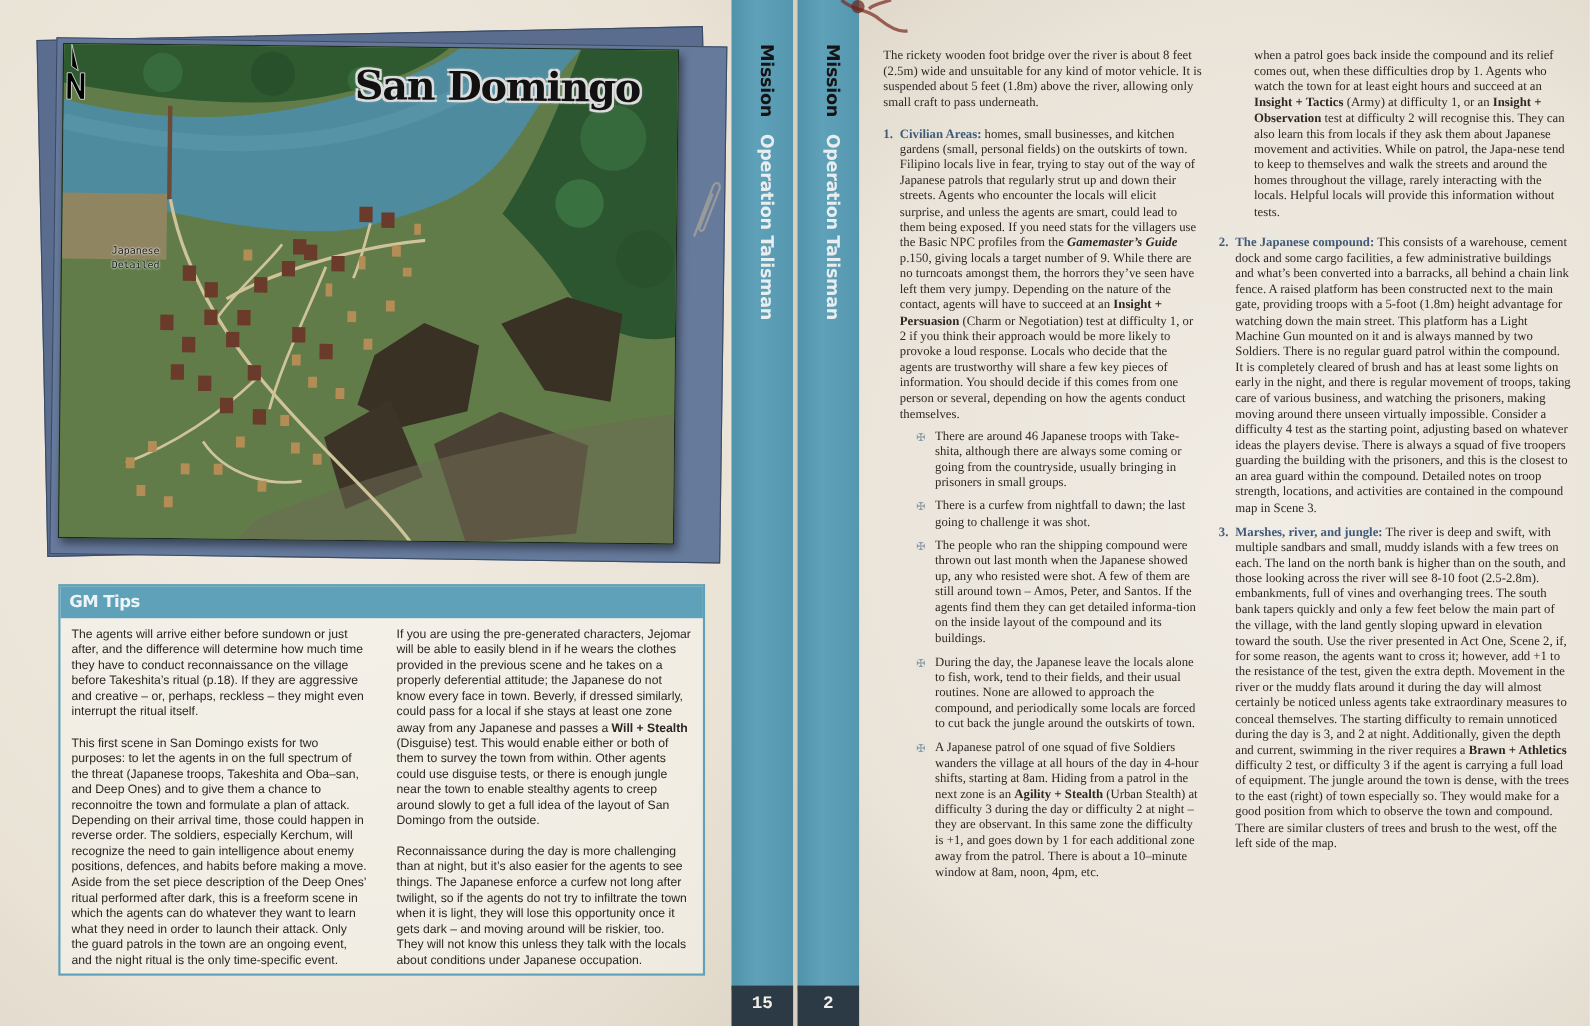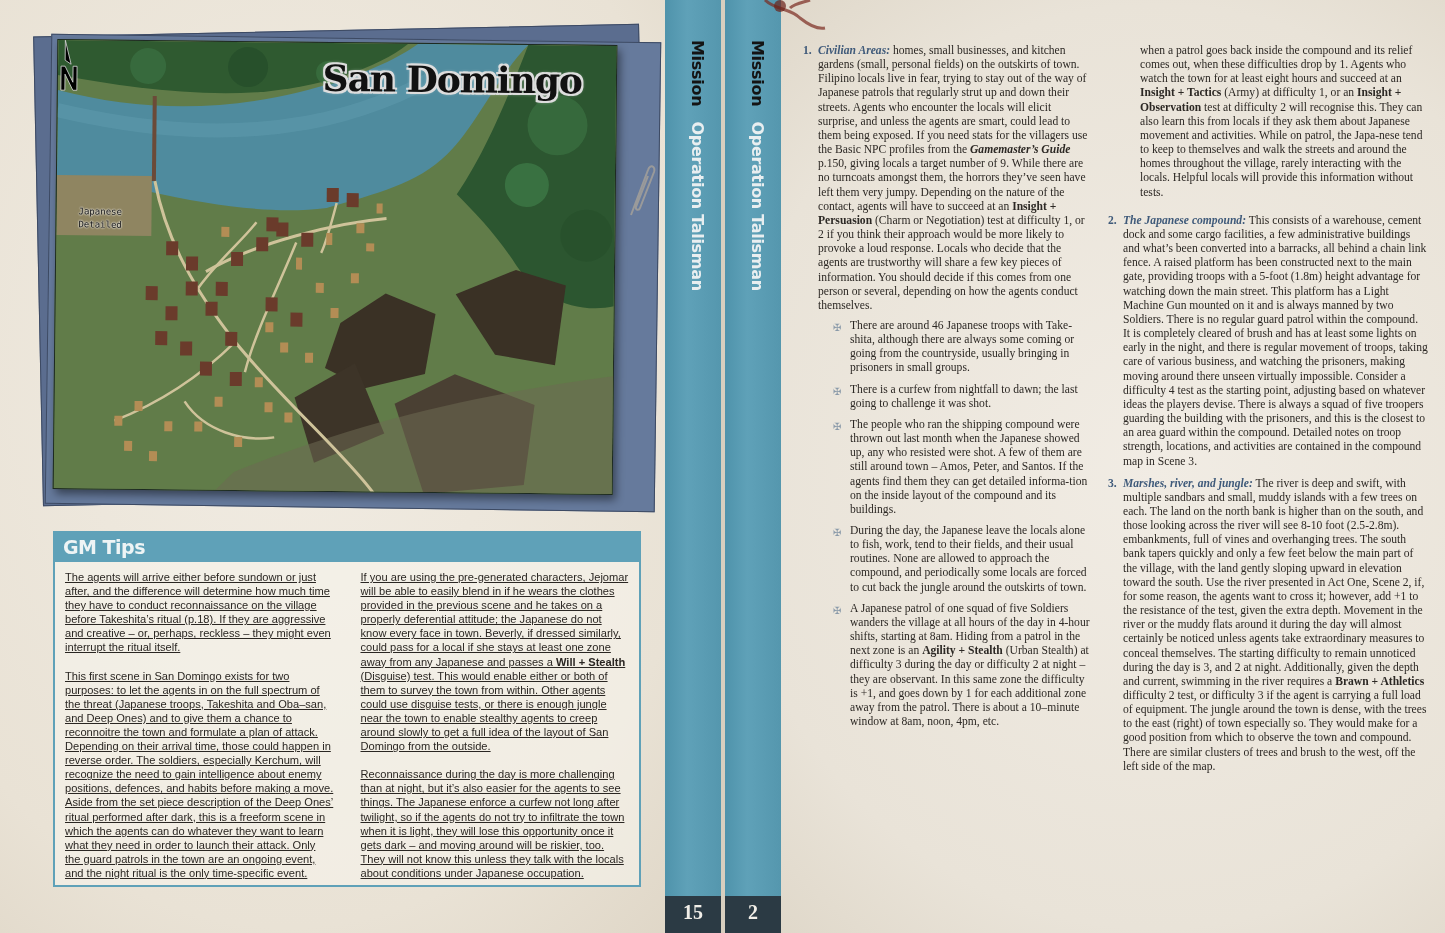--- a/index.html
+++ b/index.html
@@ -37,41 +37,41 @@
     background: #5f7a48;
   }
   .map svg { position: absolute; inset: 0; }
   .map-title {
     position: absolute; right: 34px; top: 14px;
     font-family: "DejaVu Serif", serif; font-weight: bold;
     font-size: 36px; color: #111; letter-spacing: -1px;
     text-shadow: -2px -2px 0 #ddd, 2px -2px 0 #ddd, -2px 2px 0 #ddd, 2px 2px 0 #ddd, 0 0 4px #fff;
   }
   .compound-label {
-    position: absolute; left: 22px; top: 165px; width: 90px;
+    position: absolute; left: 22px; top: 182px; width: 90px;
     font-family: "DejaVu Sans Mono", monospace; font-size: 9px; color: #111;
-    text-align: left; line-height: 13px;
+    text-align: center; line-height: 13px;
     text-shadow: 0 0 2px #fff, 0 0 2px #fff;
   }
   .north-arrow {
     position: absolute; right: 22px; bottom: 14px; width: 22px; height: 52px;
   }
   .paperclip { position: absolute; left: 626px; top: 160px; width: 30px; height: 60px; }
 
   
   .gm-box {
     position: absolute; left: 53px; top: 531px; width: 588px; height: 356px;
     border: 2px solid #5fa1b8; background: rgba(248,245,238,.55);
   }
   .gm-header {
     height: 29px; background: #5fa1b8;
     color: #eef4f5; font-family: "DejaVu Sans", sans-serif; font-weight: bold;
-    font-size: 19px; padding-left: 8px; line-height: 29px; letter-spacing: -0.5px;
-  }
-  .gm-cols { display: flex; gap: 27px; padding: 8px 10px 0 10px; text-decoration: underline; }
+    font-size: 15px; padding-left: 8px; line-height: 29px; letter-spacing: -0.5px;
+  }
+  .gm-cols { display: flex; gap: 27px; padding: 8px 10px 0 10px; }
   .gm-col {
     width: 275px;
     font-family: "Liberation Sans", sans-serif; font-size: 11.1px; line-height: 14.1px;
     color: #2a2622;
   }
   .gm-col p { margin-bottom: 14px; }
   .gm-col b { font-weight: bold; }
 
   
   .spine-strip {
@@ -83,41 +83,41 @@
   .spine-text {
     position: absolute; top: 40px; left: 14px; width: 28px; height: 260px;
     writing-mode: vertical-rl;
     font-family: "DejaVu Sans", sans-serif; font-weight: bold; font-size: 16px;
     letter-spacing: -0.3px; white-space: nowrap;
   }
   .spine-text .m { color: #141414; margin-bottom: 10px; }
   .spine-text .t { color: #e8eef0; }
   .page-tab {
     position: absolute; top: 896px; width: 56px; height: 37px; background: #2b3a44;
-    color: #f1eee8; font-family: Liberation Serif, serif; font-weight: bold;
-    font-size: 20px; text-align: center; line-height: 33px;
+    color: #f1eee8; font-family: Liberation Mono, monospace; font-weight: bold;
+    font-size: 16px; text-align: center; line-height: 33px;
   }
   .gutter { position: absolute; left: 721px; top: 0; width: 4px; height: 933px; background: #d8cfbf; }
   .blood {
     position: absolute; left: 760px; top: 0; width: 70px; height: 40px;
   }
 
   
   .col {
     position: absolute; top: 44px;
     font-family: "Liberation Serif", serif; font-size: 11.6px; line-height: 14.15px;
     color: #2c2824;
   }
   .col-a { left: 803px; width: 290px; }
   .col-b { left: 1108px; width: 320px; }
   .col p { margin-bottom: 14.15px; }
   .num-item { display: flex; margin-bottom: 8px; }
   .num-item .n { width: 15px; flex: none; color: #3f5a7a; font-weight: bold; }
   .num-item .body { flex: 1; }
-  .heading-inline { color: #3f5a7a; font-weight: bold; font-style: italic; }
+  .heading-inline { color: #3f5a7a; font-weight: bold; }
   .bullets { margin-left: 15px; margin-top: 6px; }
   .bullet { display: flex; margin-bottom: 7px; }
   .bullet .ic { width: 17px; flex: none; color: #8a9aa9; font-size: 10px; padding-top: 2px; }
   .col b { font-weight: bold; font-family: Liberation Serif, serif; }
   .col i b, .col b i { font-style: italic; font-weight: bold; }
   .indent { padding-left: 15px; }
 </style>
 </head>
 <body>
 
@@ -254,20 +254,21 @@
     </div>
   </div>
   <div class="page-tab" style="left:665px">15</div>
   <div class="page-tab" style="left:725px">2</div>
   <svg class="blood" viewBox="0 0 70 40">
     <path d="M5,0 C15,10 30,8 40,18 C45,22 55,30 65,28 M30,8 C35,3 45,2 50,0" stroke="#7a2a1f" stroke-width="3" fill="none" opacity=".7"></path>
     <circle cx="20" cy="6" r="6" fill="#6b2118" opacity=".7"></circle>
   </svg>
 
   <div class="col col-a">
+    <p>The rickety wooden foot bridge over the river is about 8 feet (2.5m) wide and unsuitable for any kind of motor vehicle. It is suspended about 5 feet (1.8m) above the river, allowing only small craft to pass underneath.</p>
     <div class="num-item">
       <span class="n">1.</span>
       <div class="body">
         <span class="heading-inline">Civilian Areas:</span><span> homes, small businesses, and kitchen gardens (small, personal fields) on the outskirts of town. Filipino locals live in fear, trying to stay out of the way of Japanese patrols that regularly strut up and down their streets. Agents who encounter the locals will elicit surprise, and unless the agents are smart, could lead to them being exposed. If you need stats for the villagers use the Basic NPC profiles from the </span><b><i>Gamemaster’s Guide</i></b><span> p.150, giving locals a target number  of 9. While there are no turncoats amongst them, the horrors they’ve seen have left them very jumpy. Depending on the nature of the contact, agents will have to succeed at an </span><b>Insight + Persuasion</b><span> (Charm or Negotiation) test at difficulty 1, or 2 if you think their approach would be more likely to provoke a loud response. Locals who decide that the agents are trustworthy will share a few key pieces of information. You should decide if this comes from one person or several, depending on how the agents conduct themselves.</span>
         <div class="bullets">
           <div class="bullet">
               <span class="ic">✠</span>
               <span>There are around 46 Japanese troops with Take-shita, although there are always some coming or going from the countryside, usually bringing in prisoners in small groups.</span>
             </div>
           <div class="bullet">

